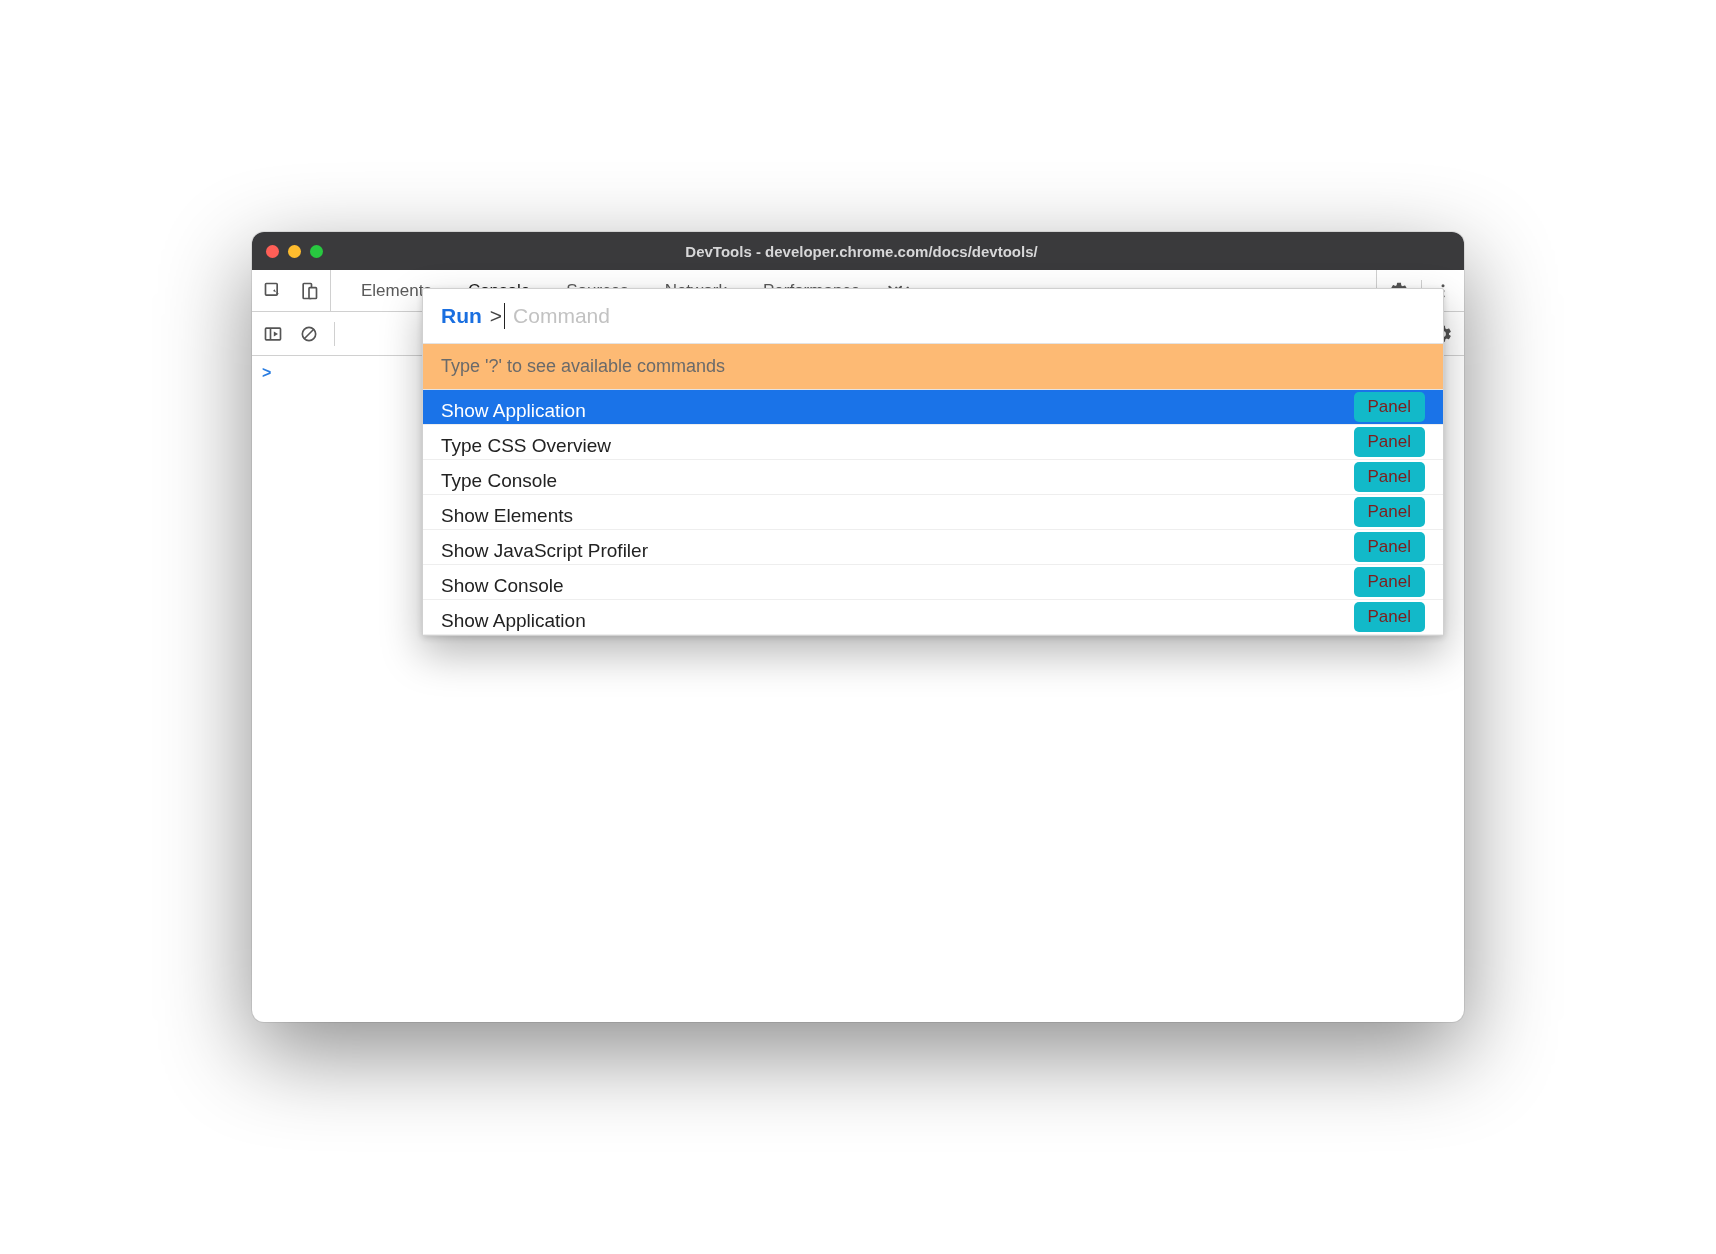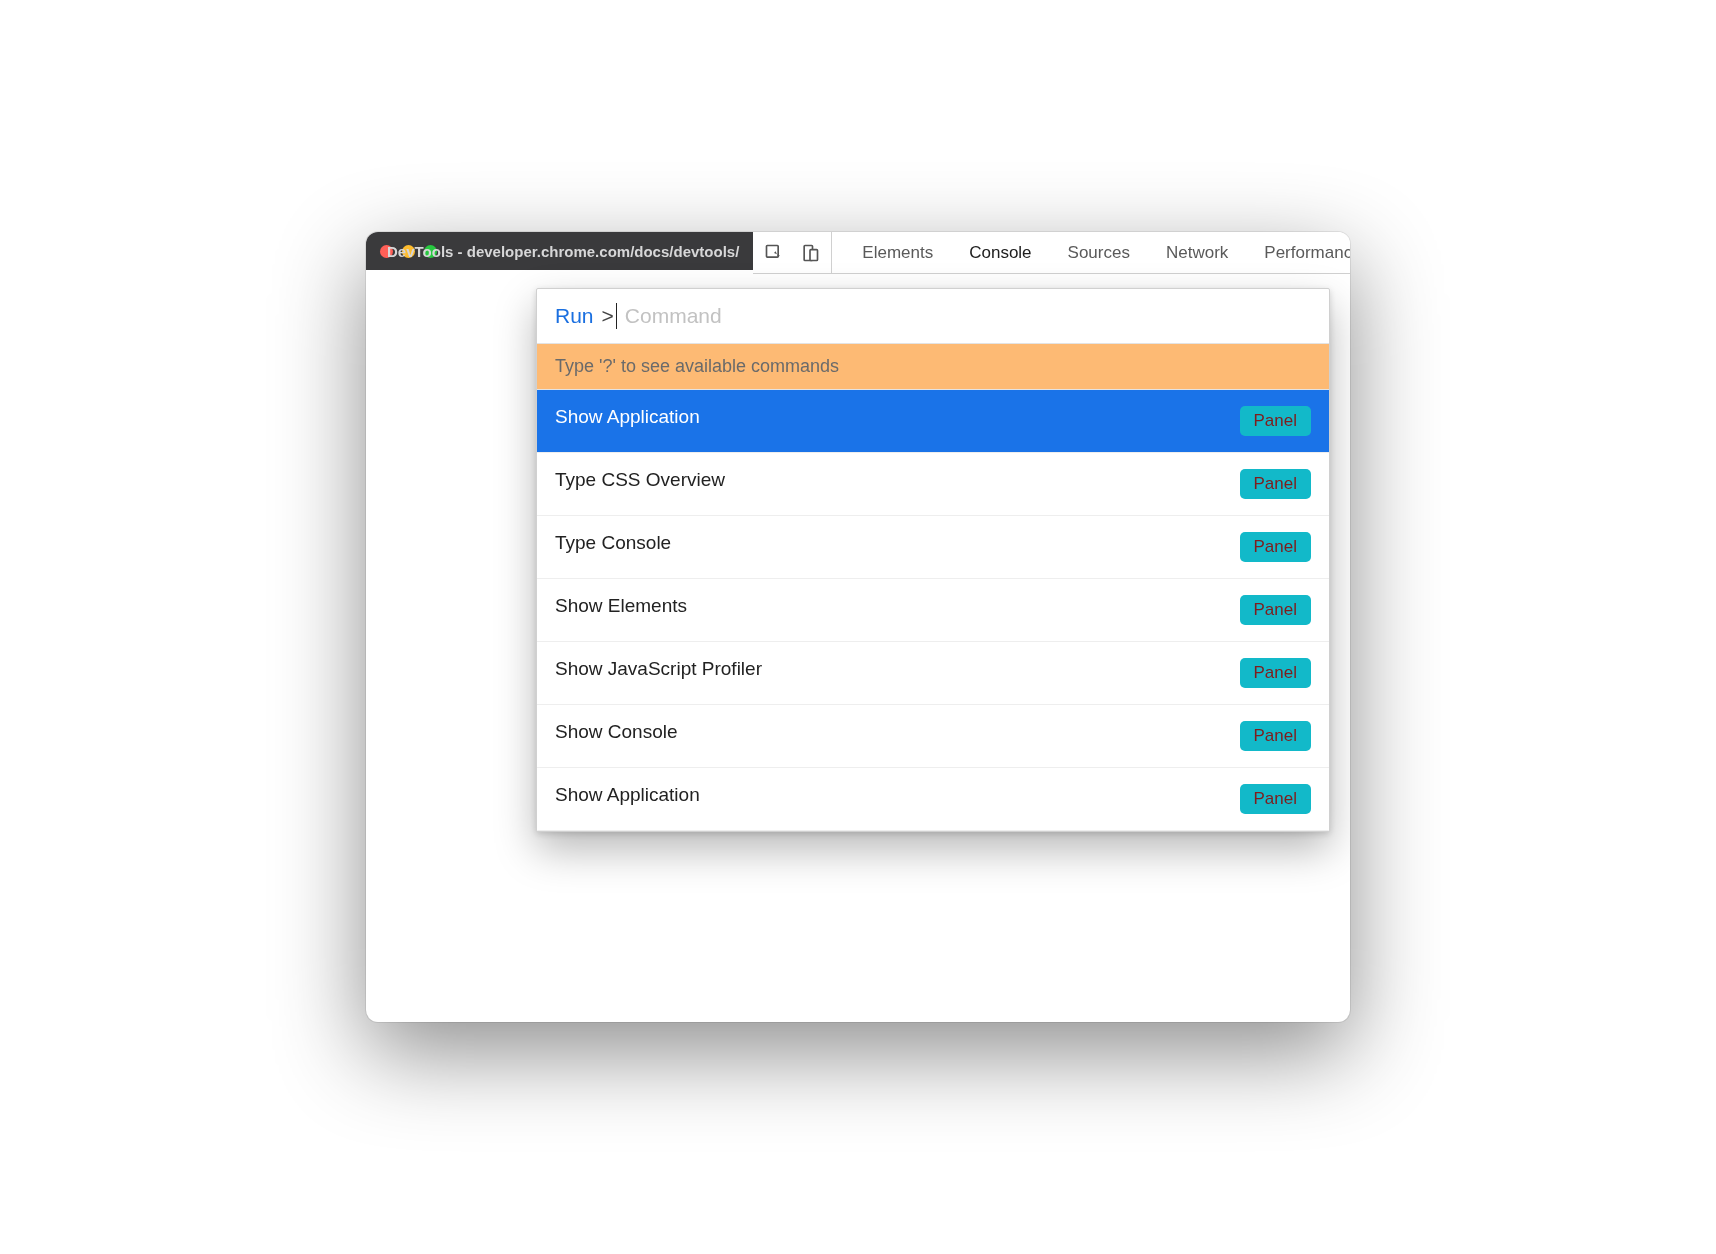--- a/index.html
+++ b/index.html
@@ -6,28 +6,28 @@
   body {
     font-family: -apple-system, BlinkMacSystemFont, "Segoe UI", Helvetica, Arial, sans-serif;
     background: #fff;
     width: 1716px;
     height: 1254px;
     display: flex;
     align-items: center;
     justify-content: center;
   }
   .window {
-    width: 984px;
+    width: 1212px;
     height: 790px;
     border-radius: 12px;
     overflow: hidden;
     box-shadow: 0 30px 90px rgba(0,0,0,0.45), 0 0 0 1px rgba(0,0,0,0.08);
     background: #fff;
     display: flex;
-    flex-direction: row;
+    flex-direction: column;
     position: relative;
   }
   
   .titlebar {
     height: 38px;
     background: #3a3a3c;
     display: flex;
     align-items: center;
     padding: 0 14px;
     flex-shrink: 0;
@@ -96,21 +96,21 @@
     max-height: 720px;
     overflow:hidden;
   }
   .palette-input-row {
     display:flex;
     align-items:center;
     padding: 14px 18px;
     font-size: 21px;
     gap: 8px;
   }
-  .run-label { color:#1a6fe0; font-weight:400; }
+  .run-label { color:#1a6fe0; font-weight:700; }
   .gt { color:#444; font-size:21px; }
   .cmd-input {
     border:none; outline:none;
     font-size:21px;
     color:#0f766e;
     flex:1;
     background:transparent;
   }
   .cmd-input::placeholder { color:#c2c2c2; }
   .caret {
@@ -121,23 +121,23 @@
     background:#fdba74;
     border-top:1px solid #e3e3e3;
     border-bottom:1px solid #e3e3e3;
     padding: 12px 18px;
     color:#6a6a6a;
     font-size:18px;
   }
   .result-list { overflow-y:auto; }
   .result {
     display:flex;
-    align-items:flex-start;
+    align-items:flex-end;
     justify-content:space-between;
-    padding: 16px 18px;
+    padding: 2px 18px;
     border-bottom: 1px solid #eee;
     font-size: 19px;
     color:#222;
     background:#fff;
   }
   .result.selected {
     background:#1a73e8;
     color:#fff;
   }
   .badge {

